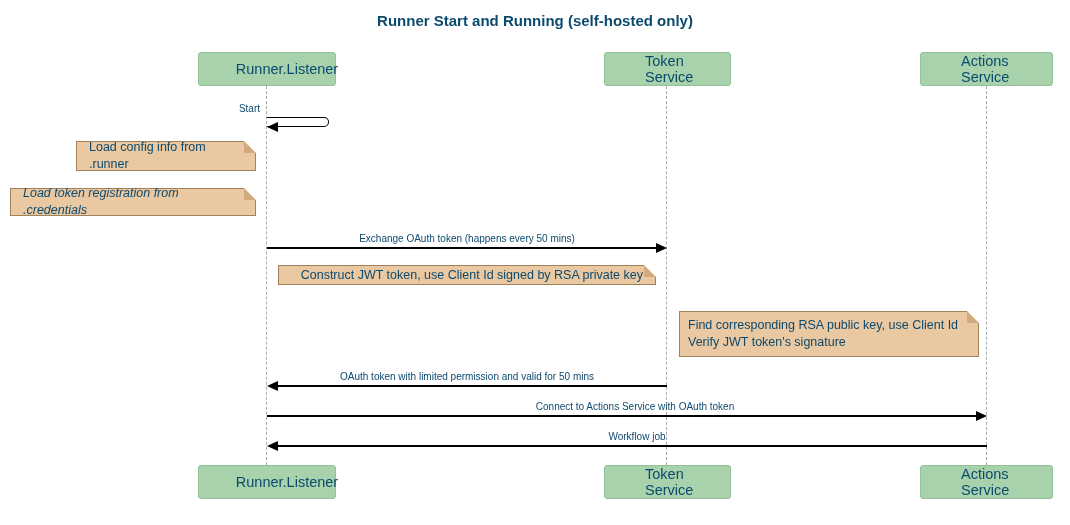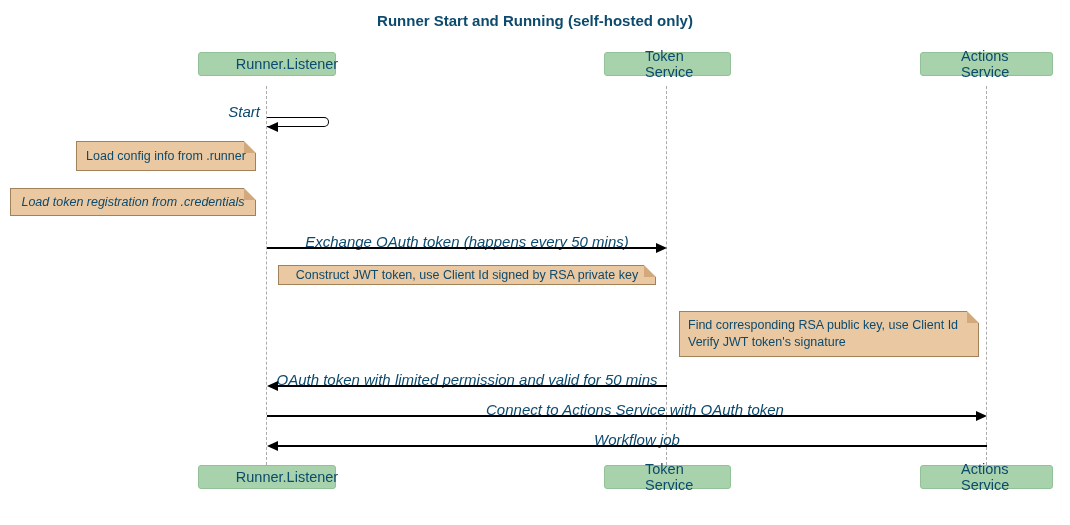--- a/index.html
+++ b/index.html
@@ -14,44 +14,43 @@
   }
   .title {
     position: absolute;
     top: 12px; left: 0; right: 0;
     text-align: center;
     font-size: 15px;
     font-weight: bold;
   }
   .pbox {
     position: absolute;
-    height: 24px;
+    height: 34px;
     background: var(--participant_fill);
     border: 1px solid var(--participant_border);
     border-radius: 3px;
     display: flex;
     align-items: center;
     justify-content: center;
     font-size: 14.5px;
     box-sizing: border-box;
     padding-left: 40px;
   }
   .lifeline {
     position: absolute;
     top: 86px;
     height: 379px;
     width: 0;
     border-left: 1px dashed var(--lifeline);
   }
   .msg-label {
     position: absolute;
-    font-size: 15px;
+    font-size: 10px;
     text-align: center;
     white-space: nowrap;
-    font-style: italic;
   }
   .msg-line {
     position: absolute;
     height: 1.5px;
     background: var(--arrow);
   }
   .arrow-r, .arrow-l {
     position: absolute;
     width: 0; height: 0;
     border-top: 5px solid transparent;
@@ -68,22 +67,22 @@
     border-radius: 0 8px 8px 0;
     box-sizing: border-box;
   }
   .note {
     position: absolute;
     background: var(--note_fill);
     border: 1px solid var(--note_border);
     font-size: 12.5px;
     display: flex;
     align-items: center;
-    justify-content: center;
-    padding: 0 0;
+    justify-content: flex-end;
+    padding: 0 12px;
     box-sizing: border-box;
     white-space: pre-line;
     line-height: 1.35;
   }
   .note .fold {
     position: absolute;
     top: -1px; right: -1px;
     width: 0; height: 0;
     border-style: solid;
     border-width: 0 12px 12px 0;

